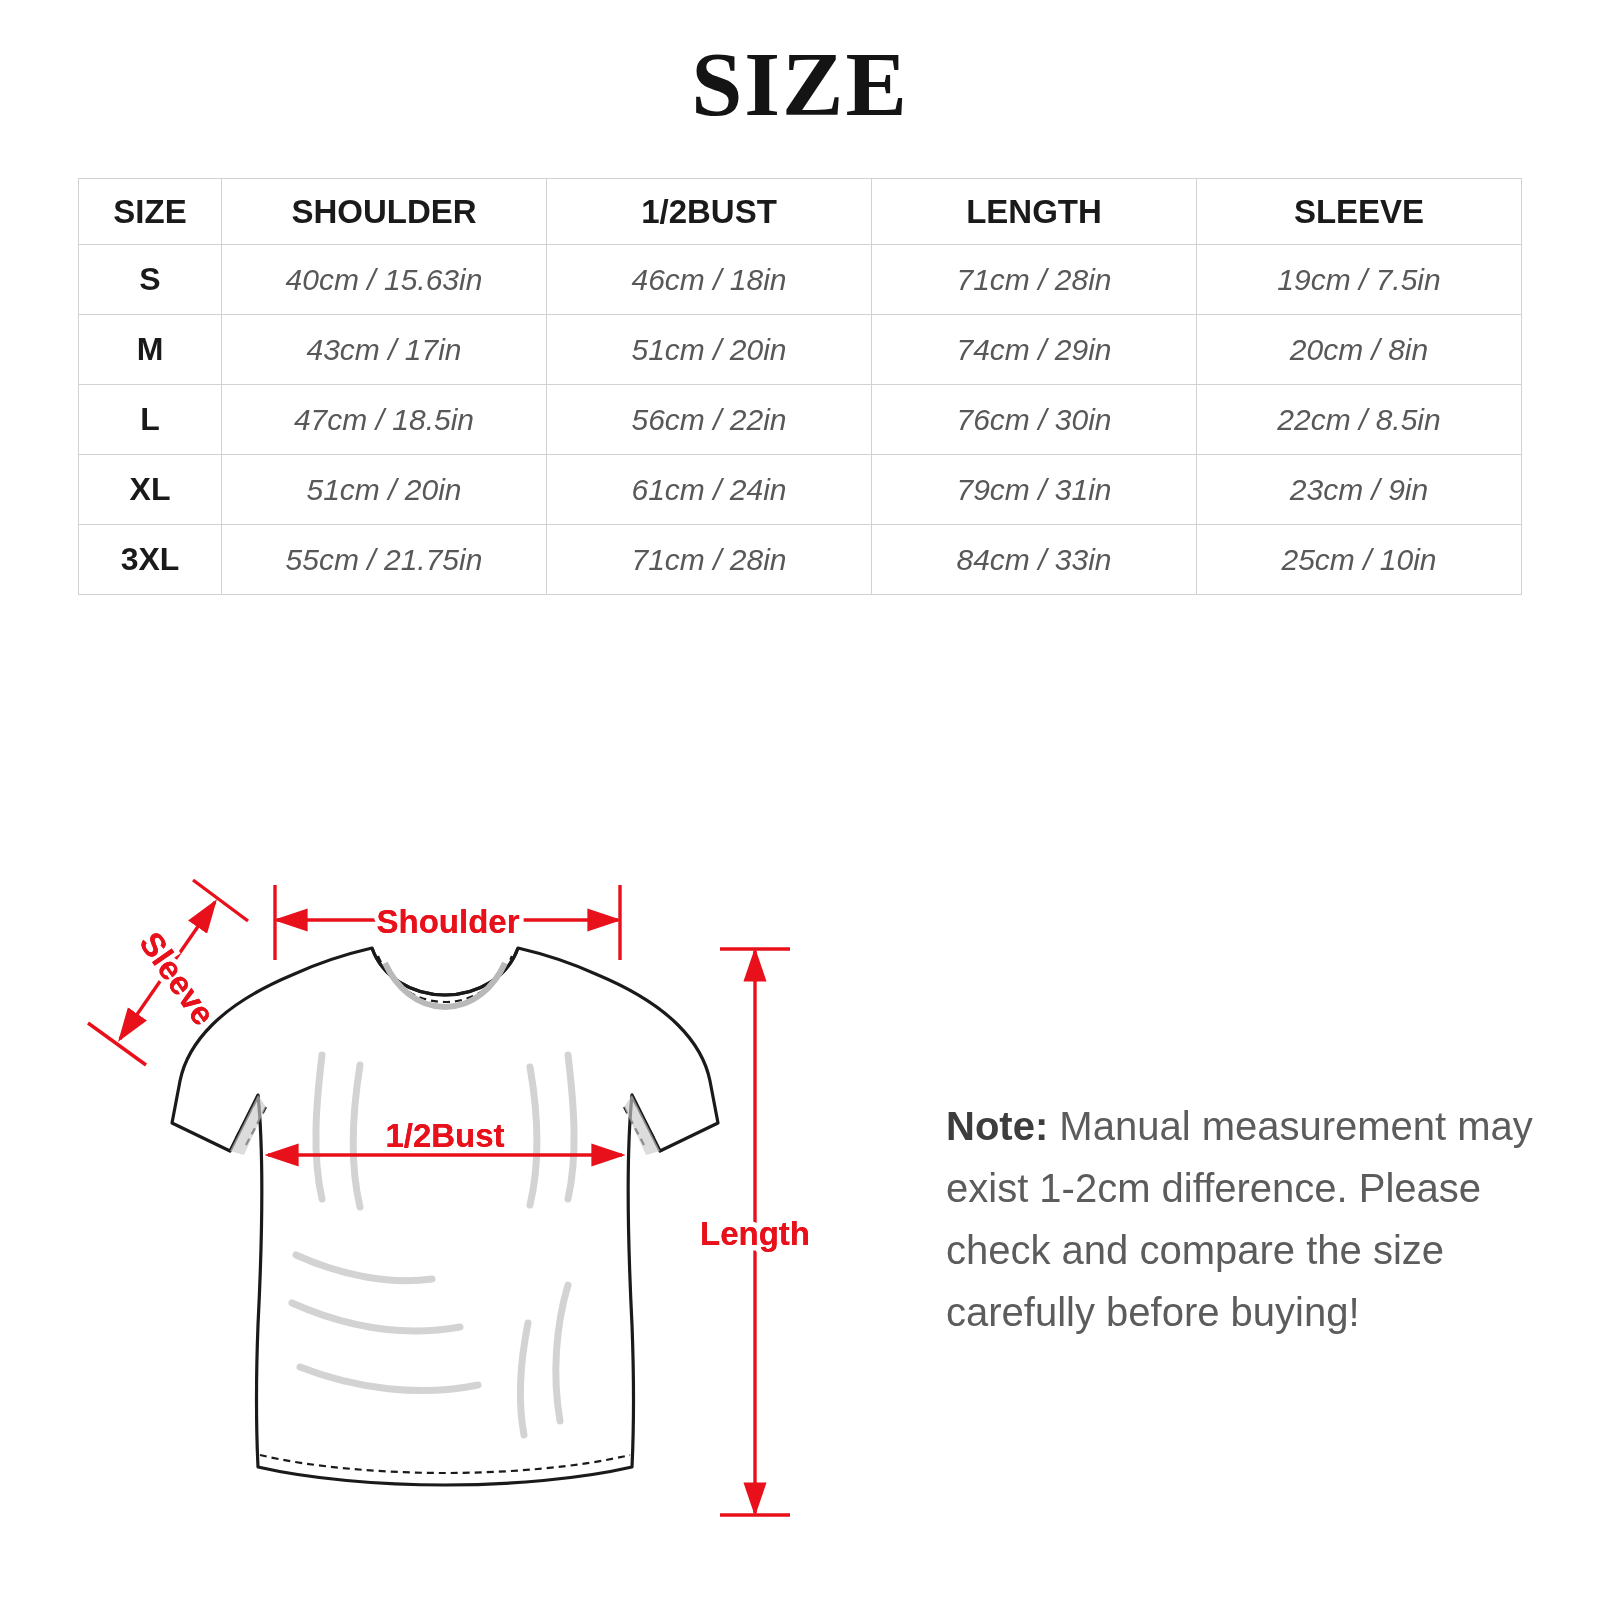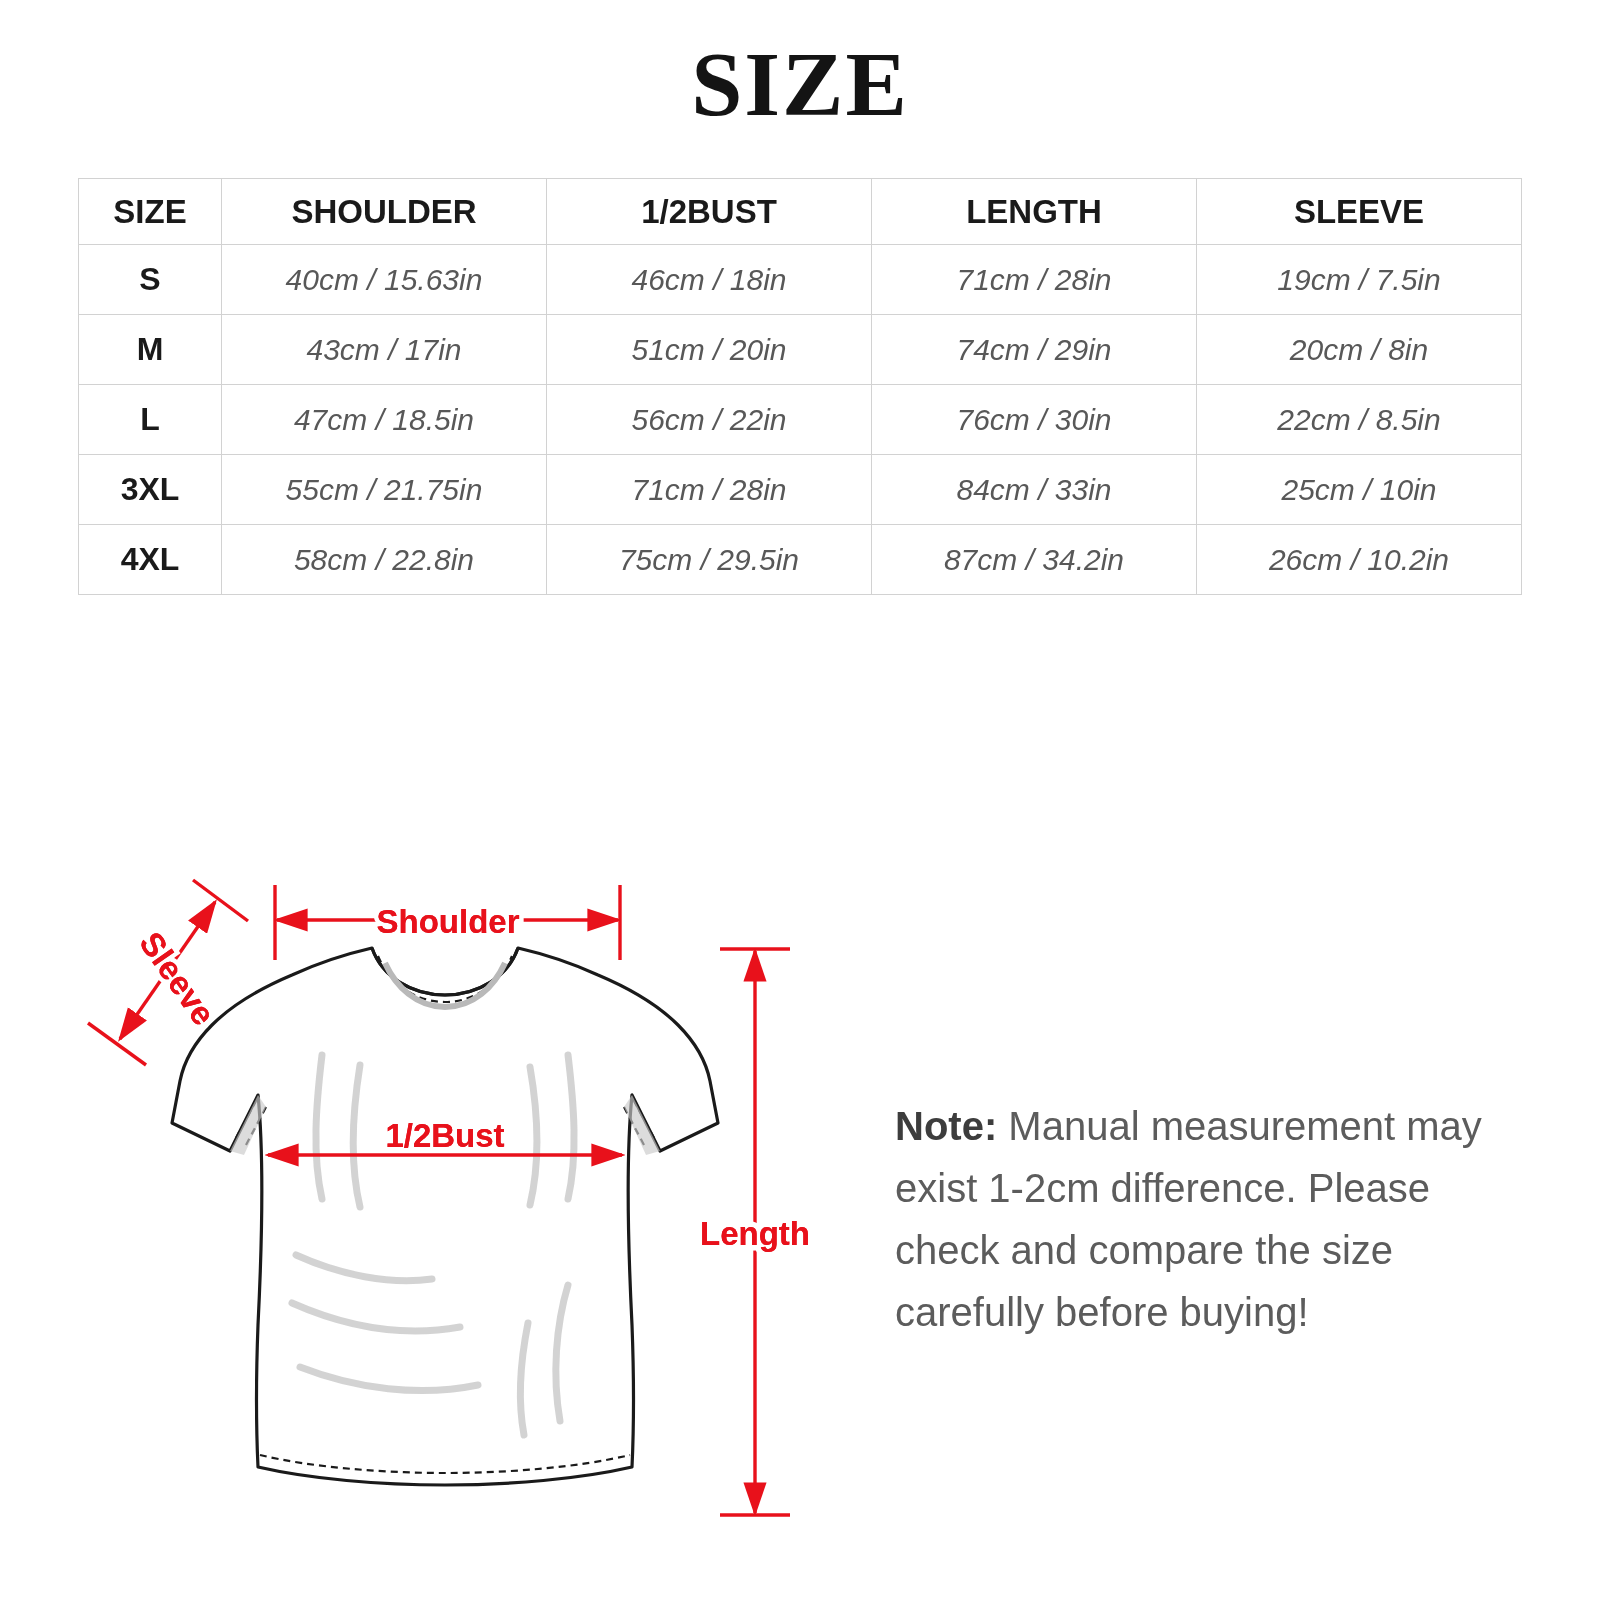--- a/index.html
+++ b/index.html
@@ -80,21 +80,21 @@
     height: 700px;
   }
   #illustration svg {
     display: block;
   }
 
   
   #note {
     position: absolute;
     top: 1095px;
-    left: 895px;
+    left: 946px;
     width: 640px;
     font-size: 40px;
     line-height: 1.55;
     color: #5c5c5c;
   }
   #note .note-label {
     font-weight: 700;
     color: #3d3d3d;
   }
 </style>
@@ -136,32 +136,32 @@
       <td class="val-cell">20cm / 8in</td>
     </tr>
     <tr>
       <td class="size-cell">L</td>
       <td class="val-cell">47cm / 18.5in</td>
       <td class="val-cell">56cm / 22in</td>
       <td class="val-cell">76cm / 30in</td>
       <td class="val-cell">22cm / 8.5in</td>
     </tr>
     <tr>
+      <td class="size-cell">XL</td>
+      <td class="val-cell">51cm / 20in</td>
+      <td class="val-cell">61cm / 24in</td>
+      <td class="val-cell">79cm / 31in</td>
+      <td class="val-cell">23cm / 9in</td>
+    </tr>
+    <tr>
       <td class="size-cell">3XL</td>
       <td class="val-cell">55cm / 21.75in</td>
       <td class="val-cell">71cm / 28in</td>
       <td class="val-cell">84cm / 33in</td>
       <td class="val-cell">25cm / 10in</td>
-    </tr>
-    <tr>
-      <td class="size-cell">4XL</td>
-      <td class="val-cell">58cm / 22.8in</td>
-      <td class="val-cell">75cm / 29.5in</td>
-      <td class="val-cell">87cm / 34.2in</td>
-      <td class="val-cell">26cm / 10.2in</td>
     </tr>
   </tbody>
 </table>
 
 <div id="illustration">
   <svg width="790" height="700" viewBox="0 0 790 700" xmlns="http://www.w3.org/2000/svg">
     <defs>
       <marker id="arrowR" markerWidth="10" markerHeight="10" refX="9" refY="3.4" orient="auto" markerUnits="strokeWidth">
         <path d="M0,0 L10,3.4 L0,6.8 z" fill="#e8111b"></path>
       </marker>

